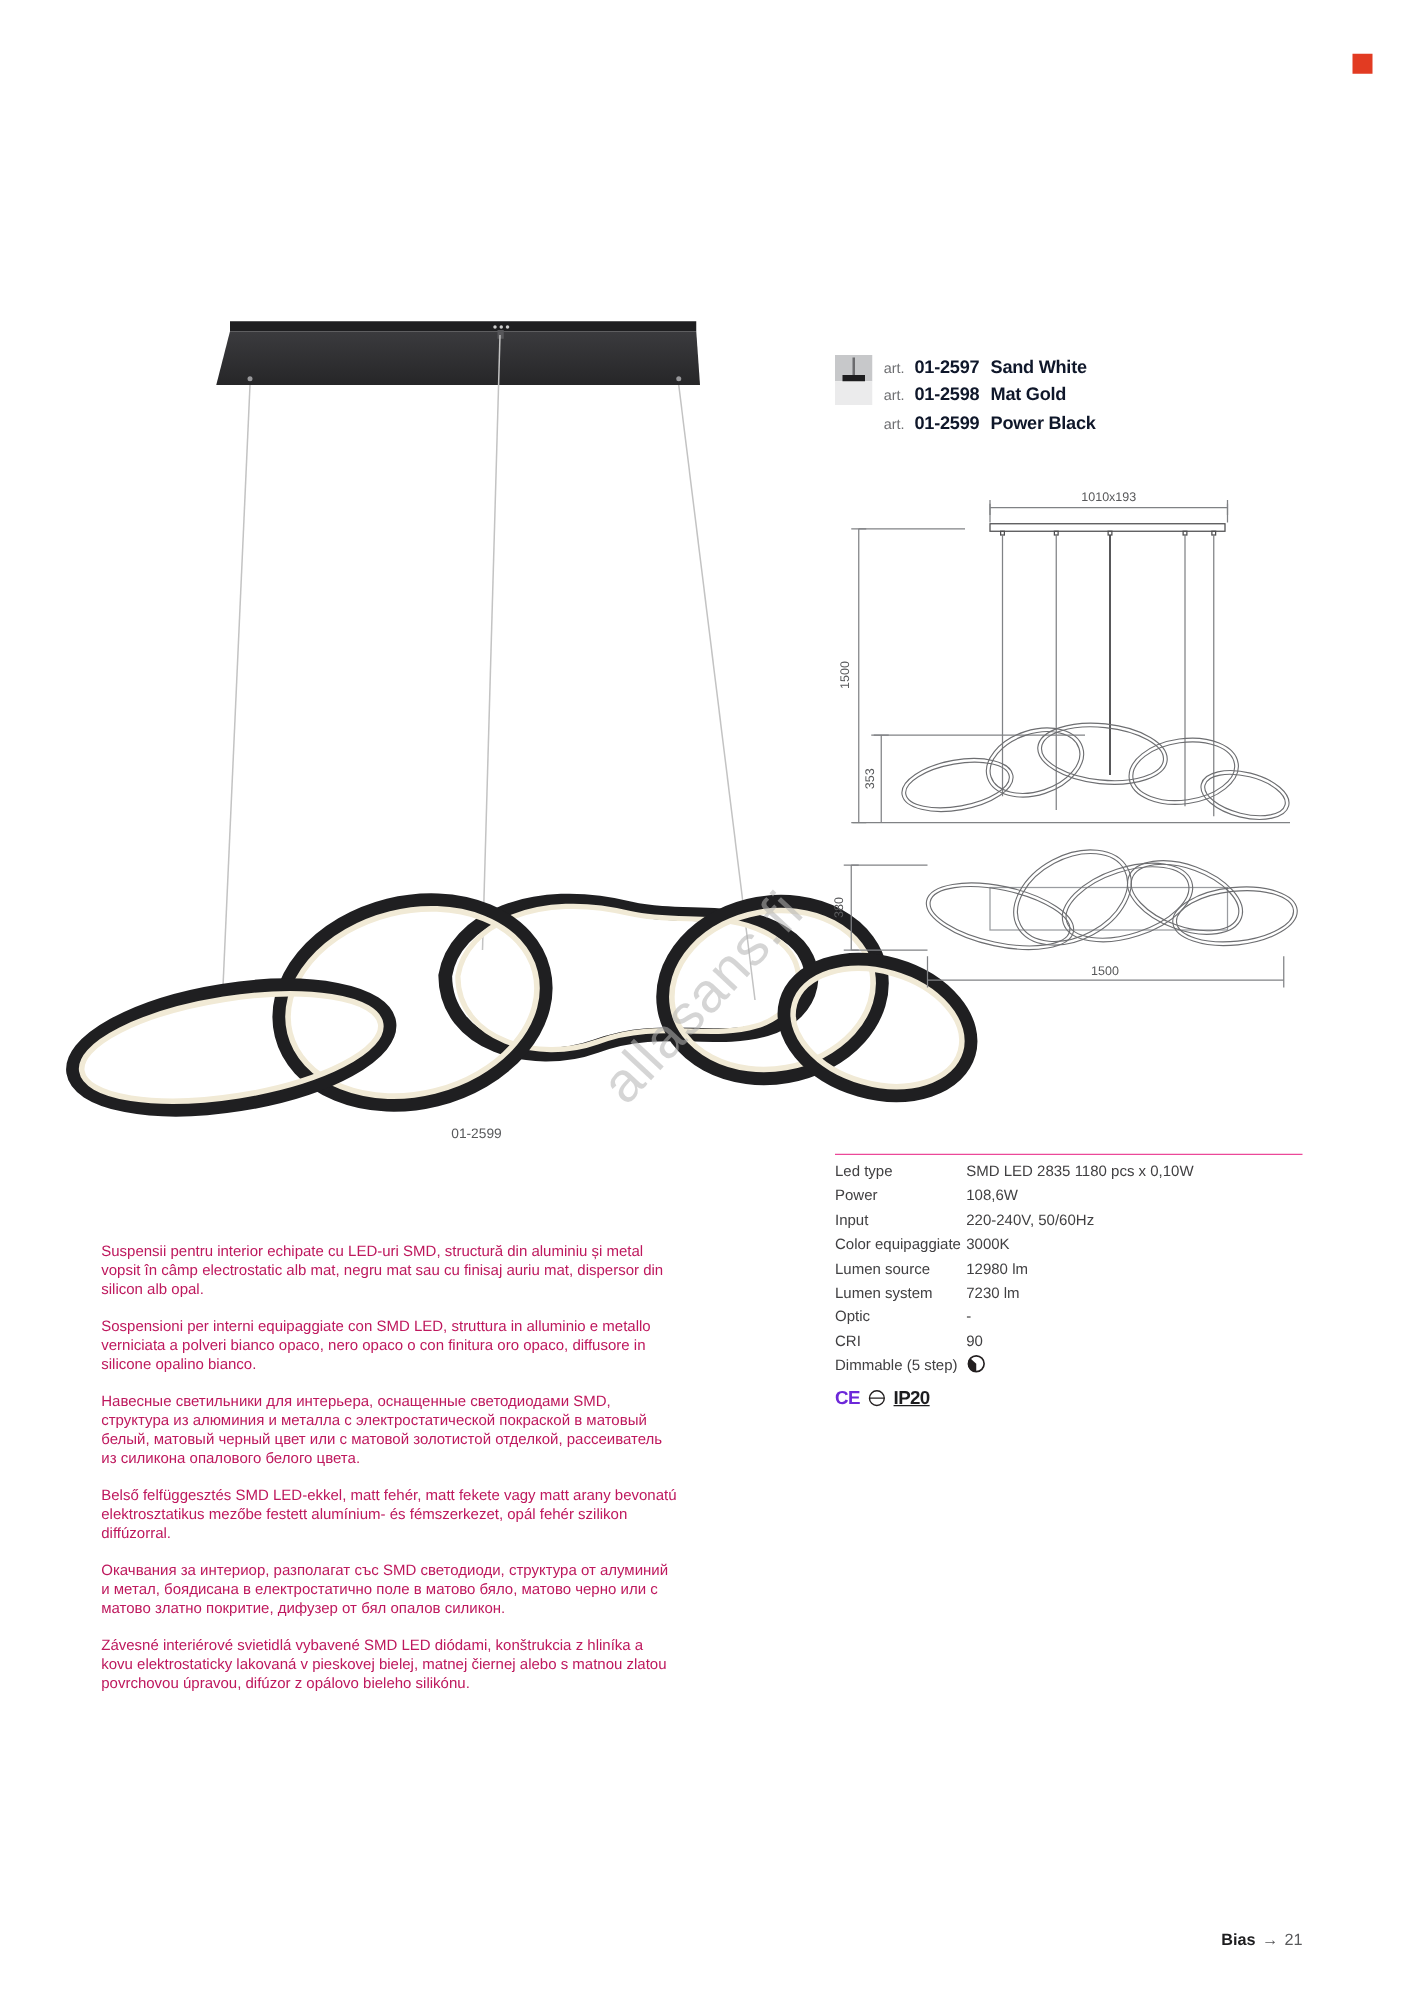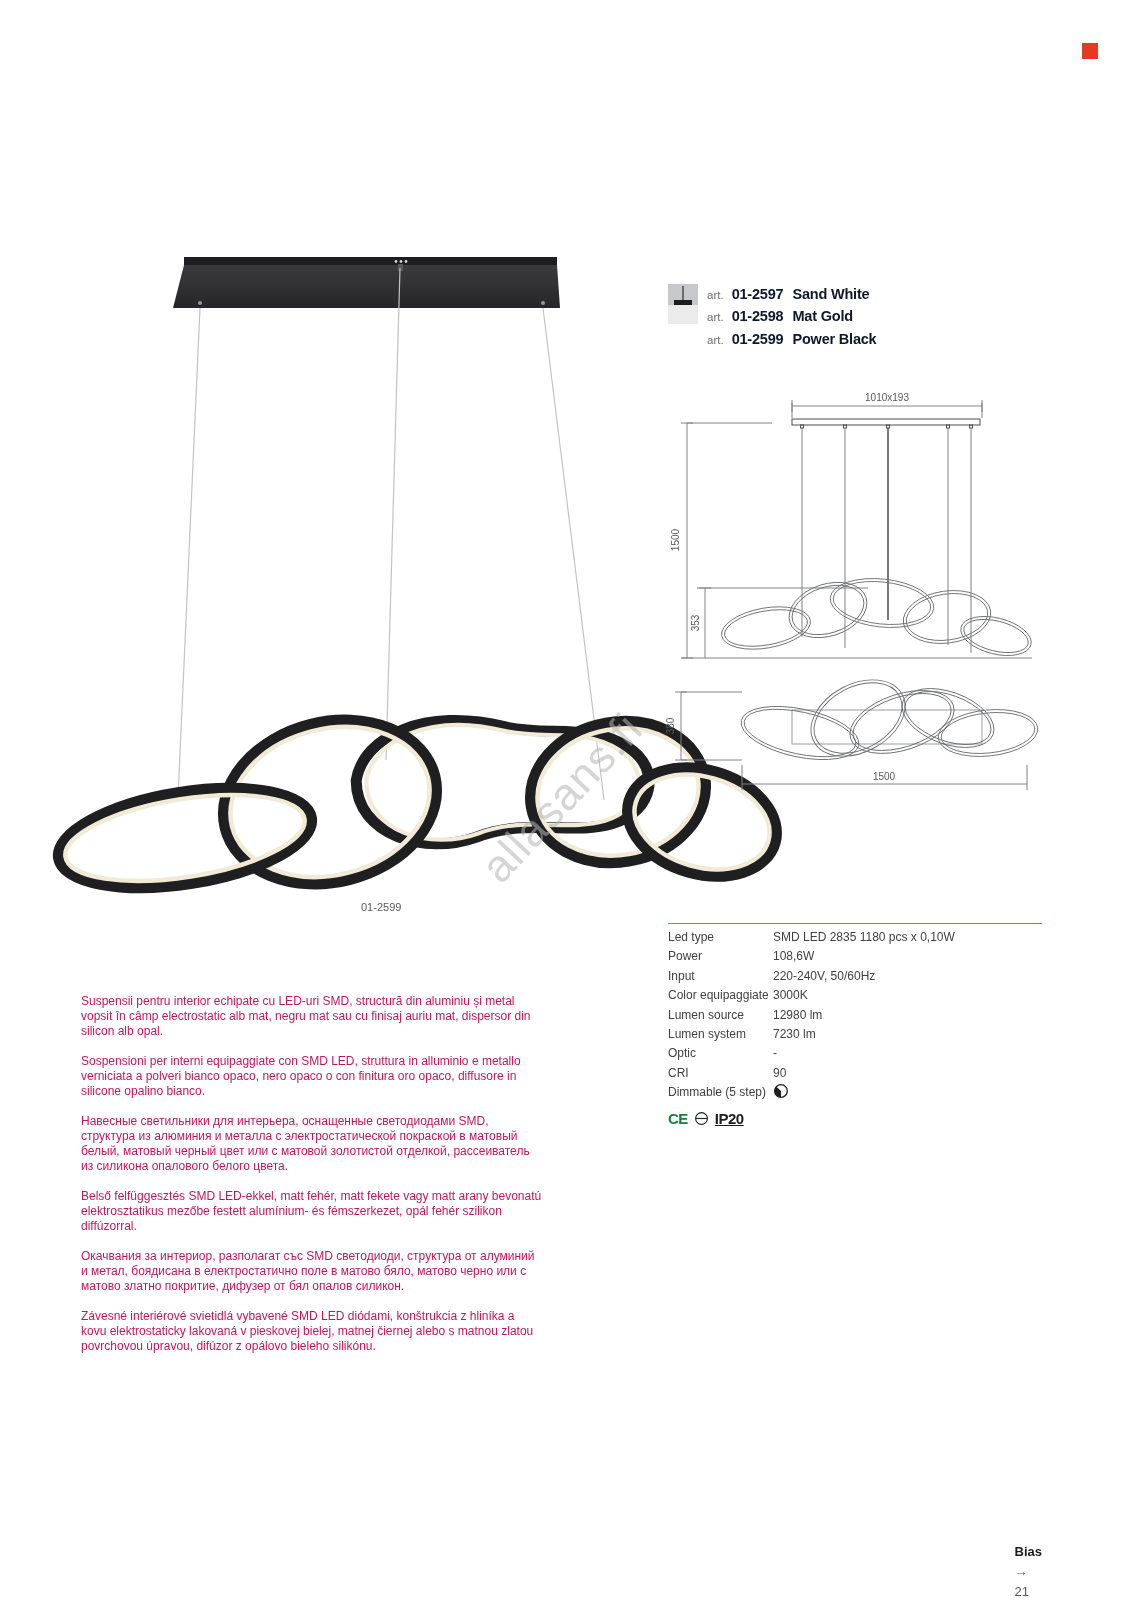--- a/index.html
+++ b/index.html
@@ -37,31 +37,31 @@
 
   
   .spec-table{
     position:absolute;left:668px;top:923px;width:374px;z-index:4;
     border-top:1px solid #ec4899;padding-top:4px;font-size:12px;color:#414042;
   }
   .spec-row{display:flex;line-height:19.4px;align-items:center;}
   .spec-label{width:105px;flex:0 0 auto;}
   .spec-value{flex:1;}
   .cert-row{display:flex;align-items:center;gap:6px;margin-top:7px;}
-  .ce-mark{font-size:15px;font-weight:700;color:#15803d;letter-spacing:-0.5px;}
+  .ce-mark{font-size:15px;font-weight:700;color:#6d28d9;letter-spacing:-0.5px;}
   .ip-mark{font-size:15px;font-weight:700;color:#1d1d1f;letter-spacing:-0.5px;text-decoration:underline;}
 
   
   .descriptions{position:absolute;left:81px;top:994px;width:462px;z-index:4;}
   .descriptions p{
     margin:0 0 15px 0;font-size:12px;line-height:15px;color:#be185d;
   }
 
   
-  .footer{position:absolute;top:1544px;right:89px;display:flex;gap:5px;align-items:flex-start;font-size:13px;z-index:4;flex-direction:column;}
+  .footer{position:absolute;top:1544px;right:89px;display:flex;gap:5px;align-items:center;font-size:13px;z-index:4;}
   .footer-brand{font-weight:700;color:#1d1d1f;}
   .footer-arrow,.footer-page{color:#58595b;}
 </style>
 </head>
 <body>
 
 <div class="page">
 
   <div class="red-square"></div>
 

